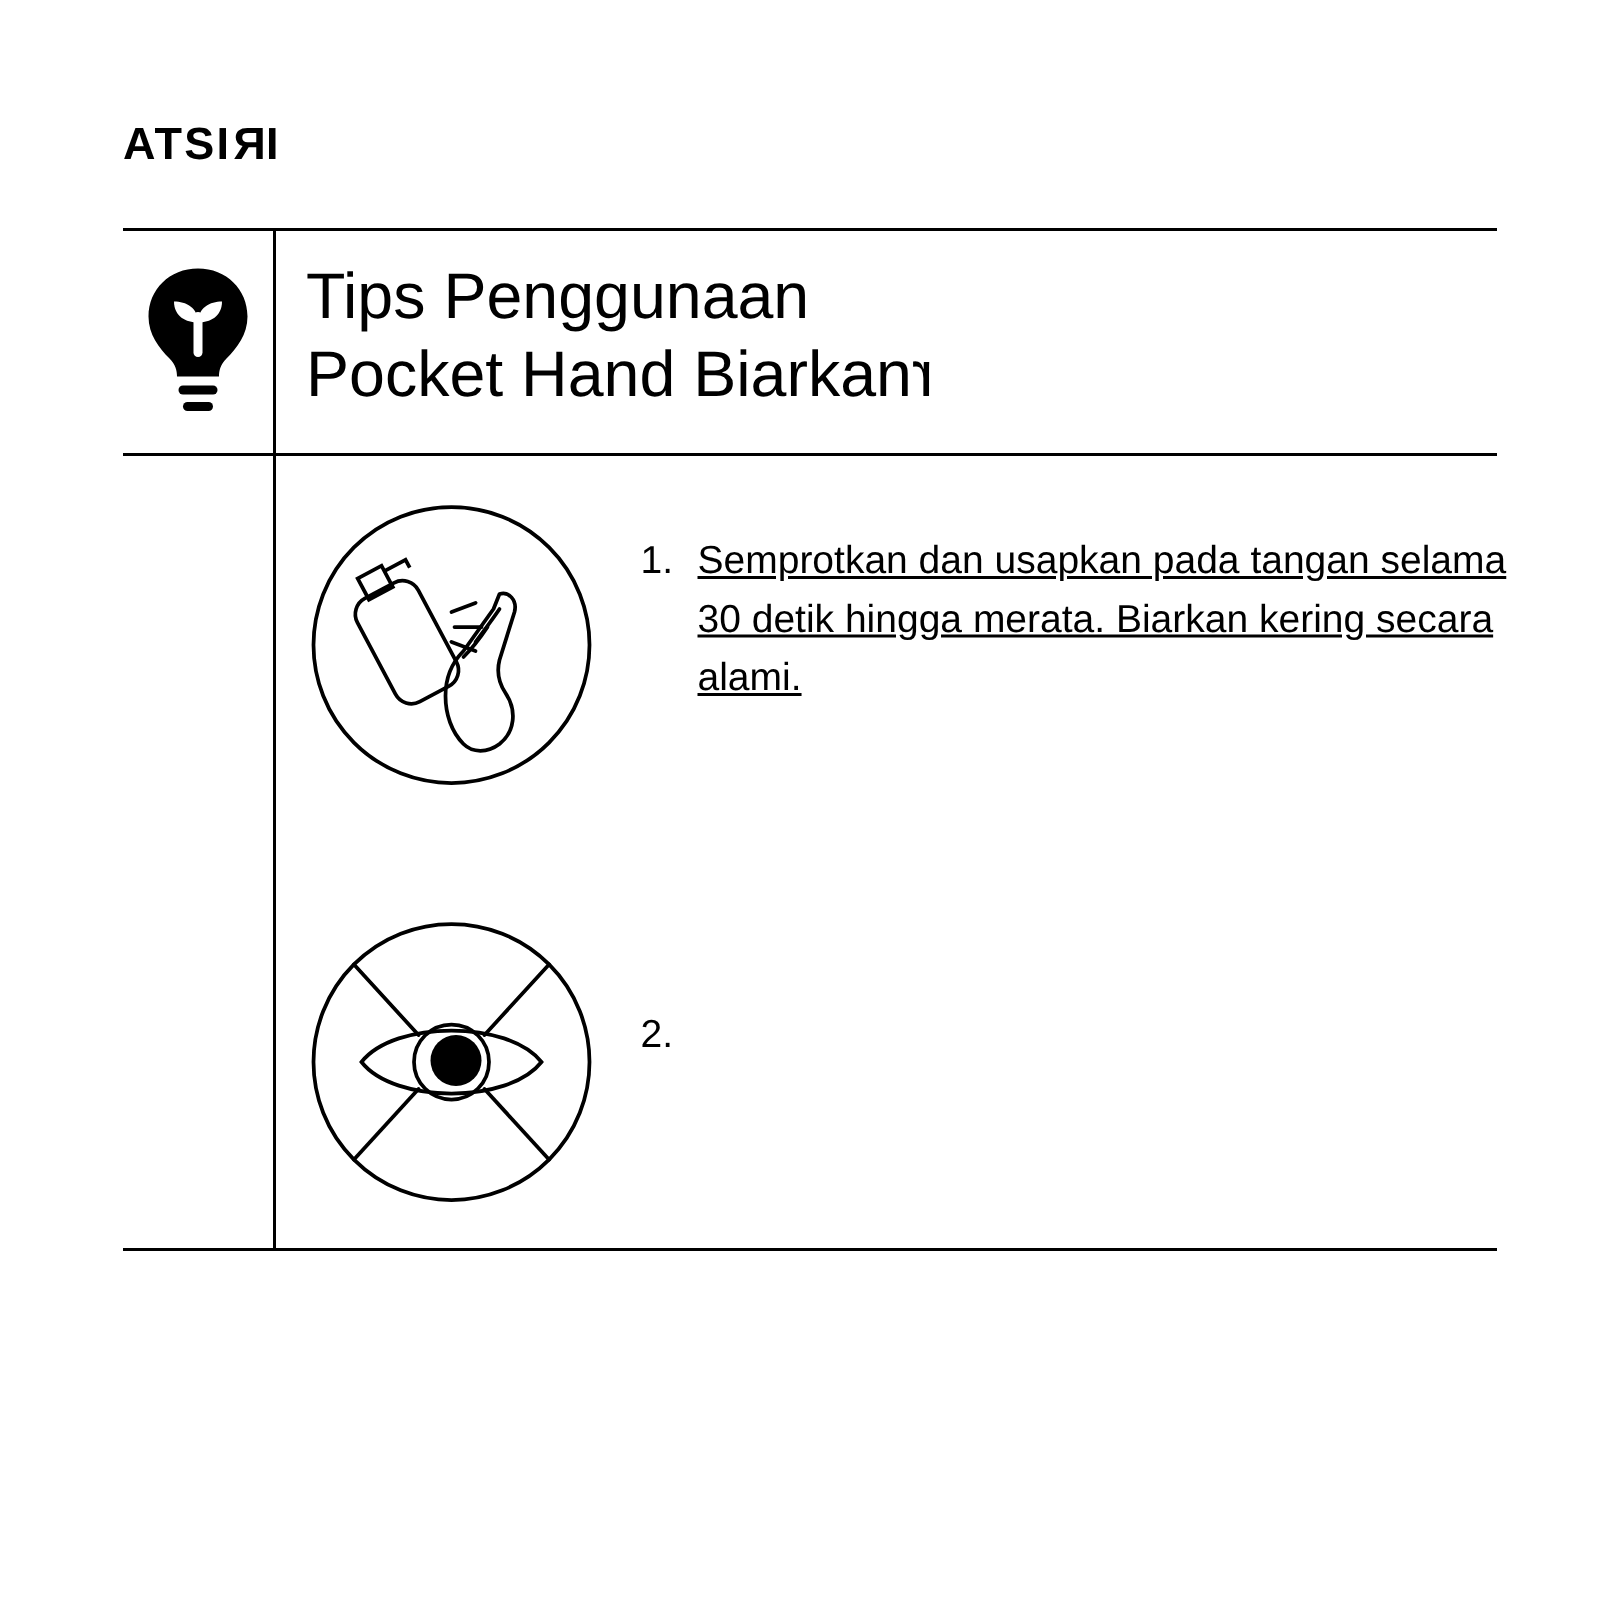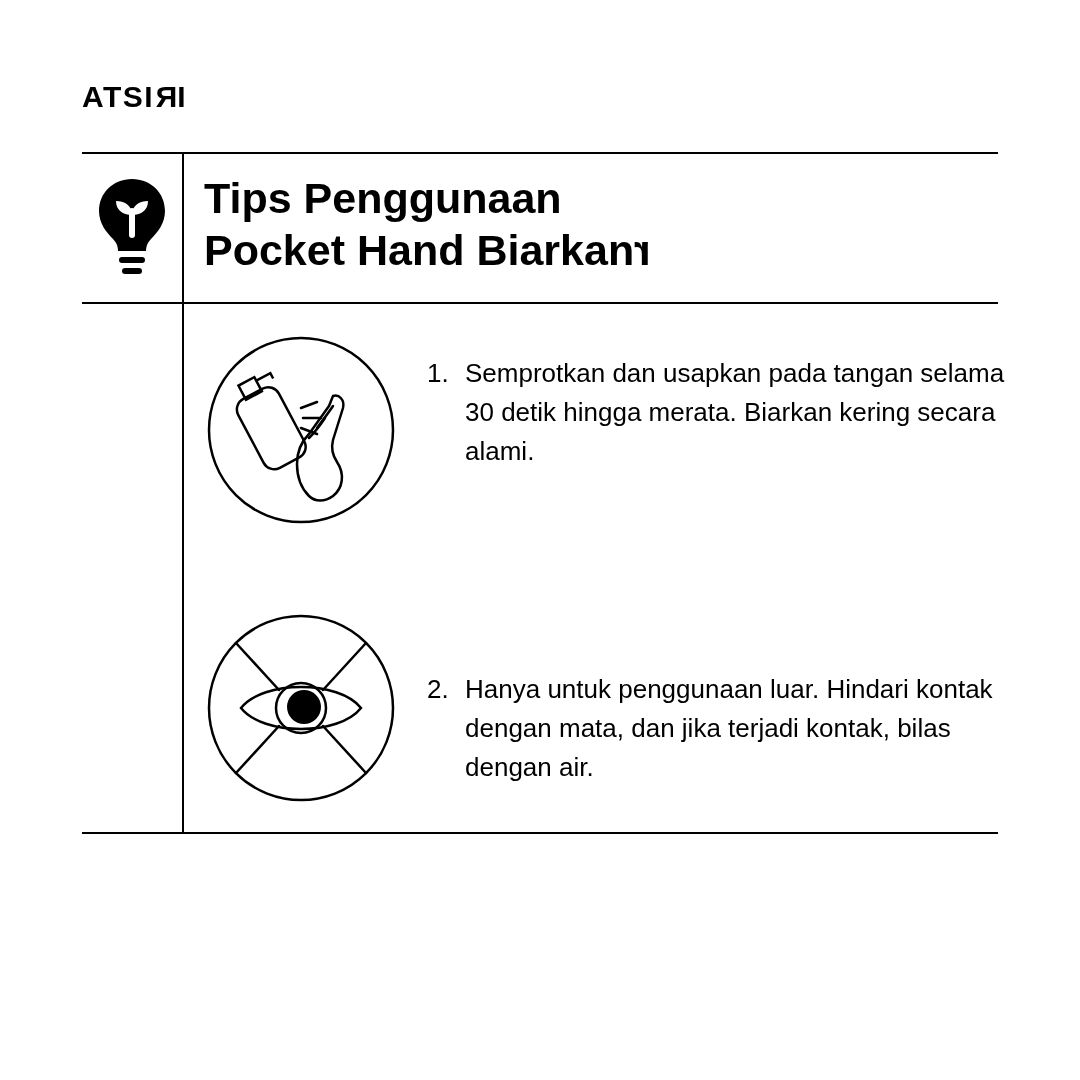--- a/index.html
+++ b/index.html
@@ -82,21 +82,21 @@
   
   .title-block {
     position: absolute;
     left: 204px;
     top: 172px;
     width: 780px;
   }
   .title-line {
     font-size: 43px;
     line-height: 52px;
-    font-weight: 700;
+    font-weight: 400;
     letter-spacing: 0px;
     color: #000;
   }
   .title-line .flip {
     display: inline-block;
     transform: scaleX(-1);
   }
 
   
   .step {
@@ -127,20 +127,21 @@
     line-height: 39px;
     width: 38px;
     flex: 0 0 38px;
     color: #000;
   }
   .step-body {
     font-size: 26px;
     line-height: 39px;
     color: #000;
     max-width: 540px;
+    text-decoration: underline;
   }
 </style>
 </head>
 <body>
 
 <div class="page">
 
   <div class="brand">
     <span>ATSI</span><span class="flip">R</span><span>I</span>
   </div>
@@ -203,17 +204,16 @@
         <line x1="31" y1="161" x2="74" y2="114"></line>
         <line x1="161" y1="161" x2="118" y2="114"></line>
       </g>
 
       <path d="M36 96 C58 68 134 68 156 96 C134 124 58 124 36 96 Z" fill="none" stroke="#000" stroke-width="2.5"></path>
       <circle cx="96" cy="96" r="25" fill="none" stroke="#000" stroke-width="2.5"></circle>
       <circle cx="99" cy="95" r="17" fill="#000"></circle>
     </svg>
     <div class="step-text">
       <div class="step-num">2.</div>
-      <div class="step-body">Hanya untuk penggunaan luar. Hindari kontak dengan mata, dan jika terjadi kontak, bilas dengan air.</div>
     </div>
   </div>
 
 </div>
 
 </body></html>

